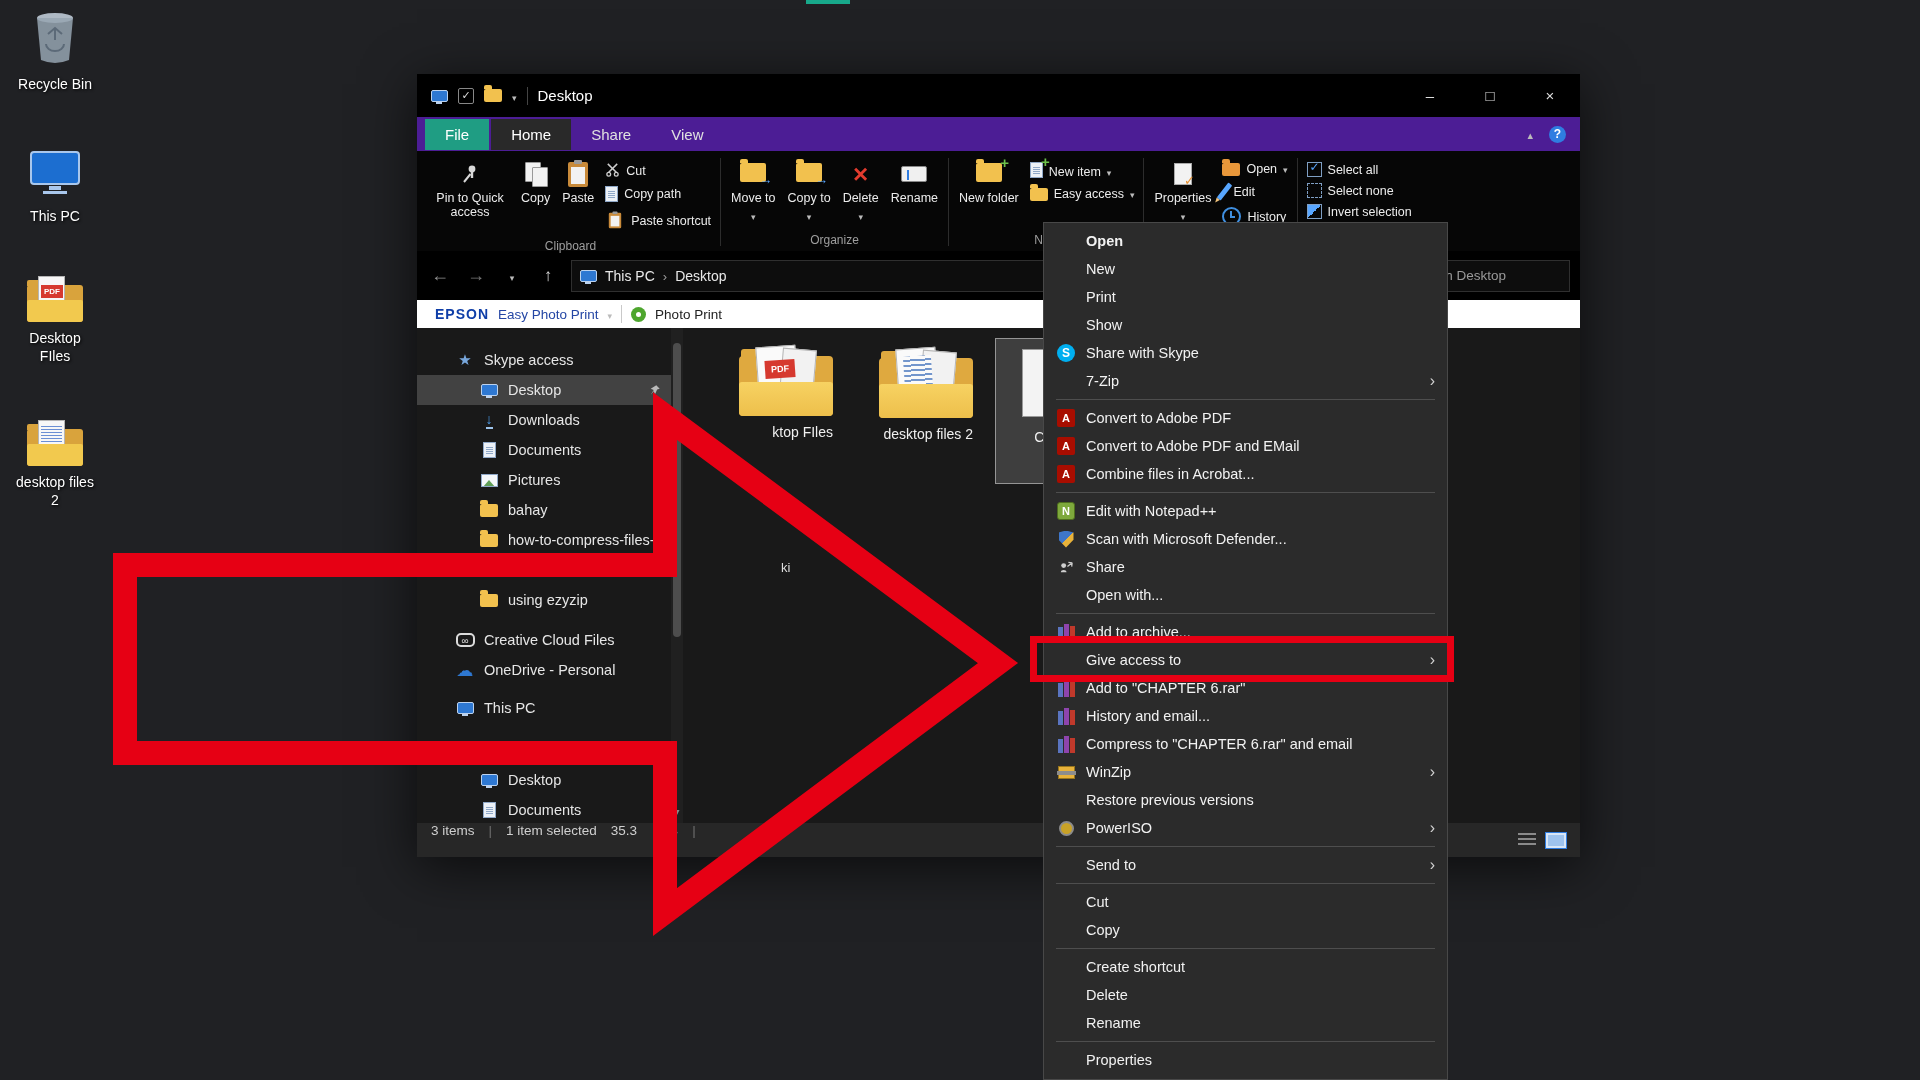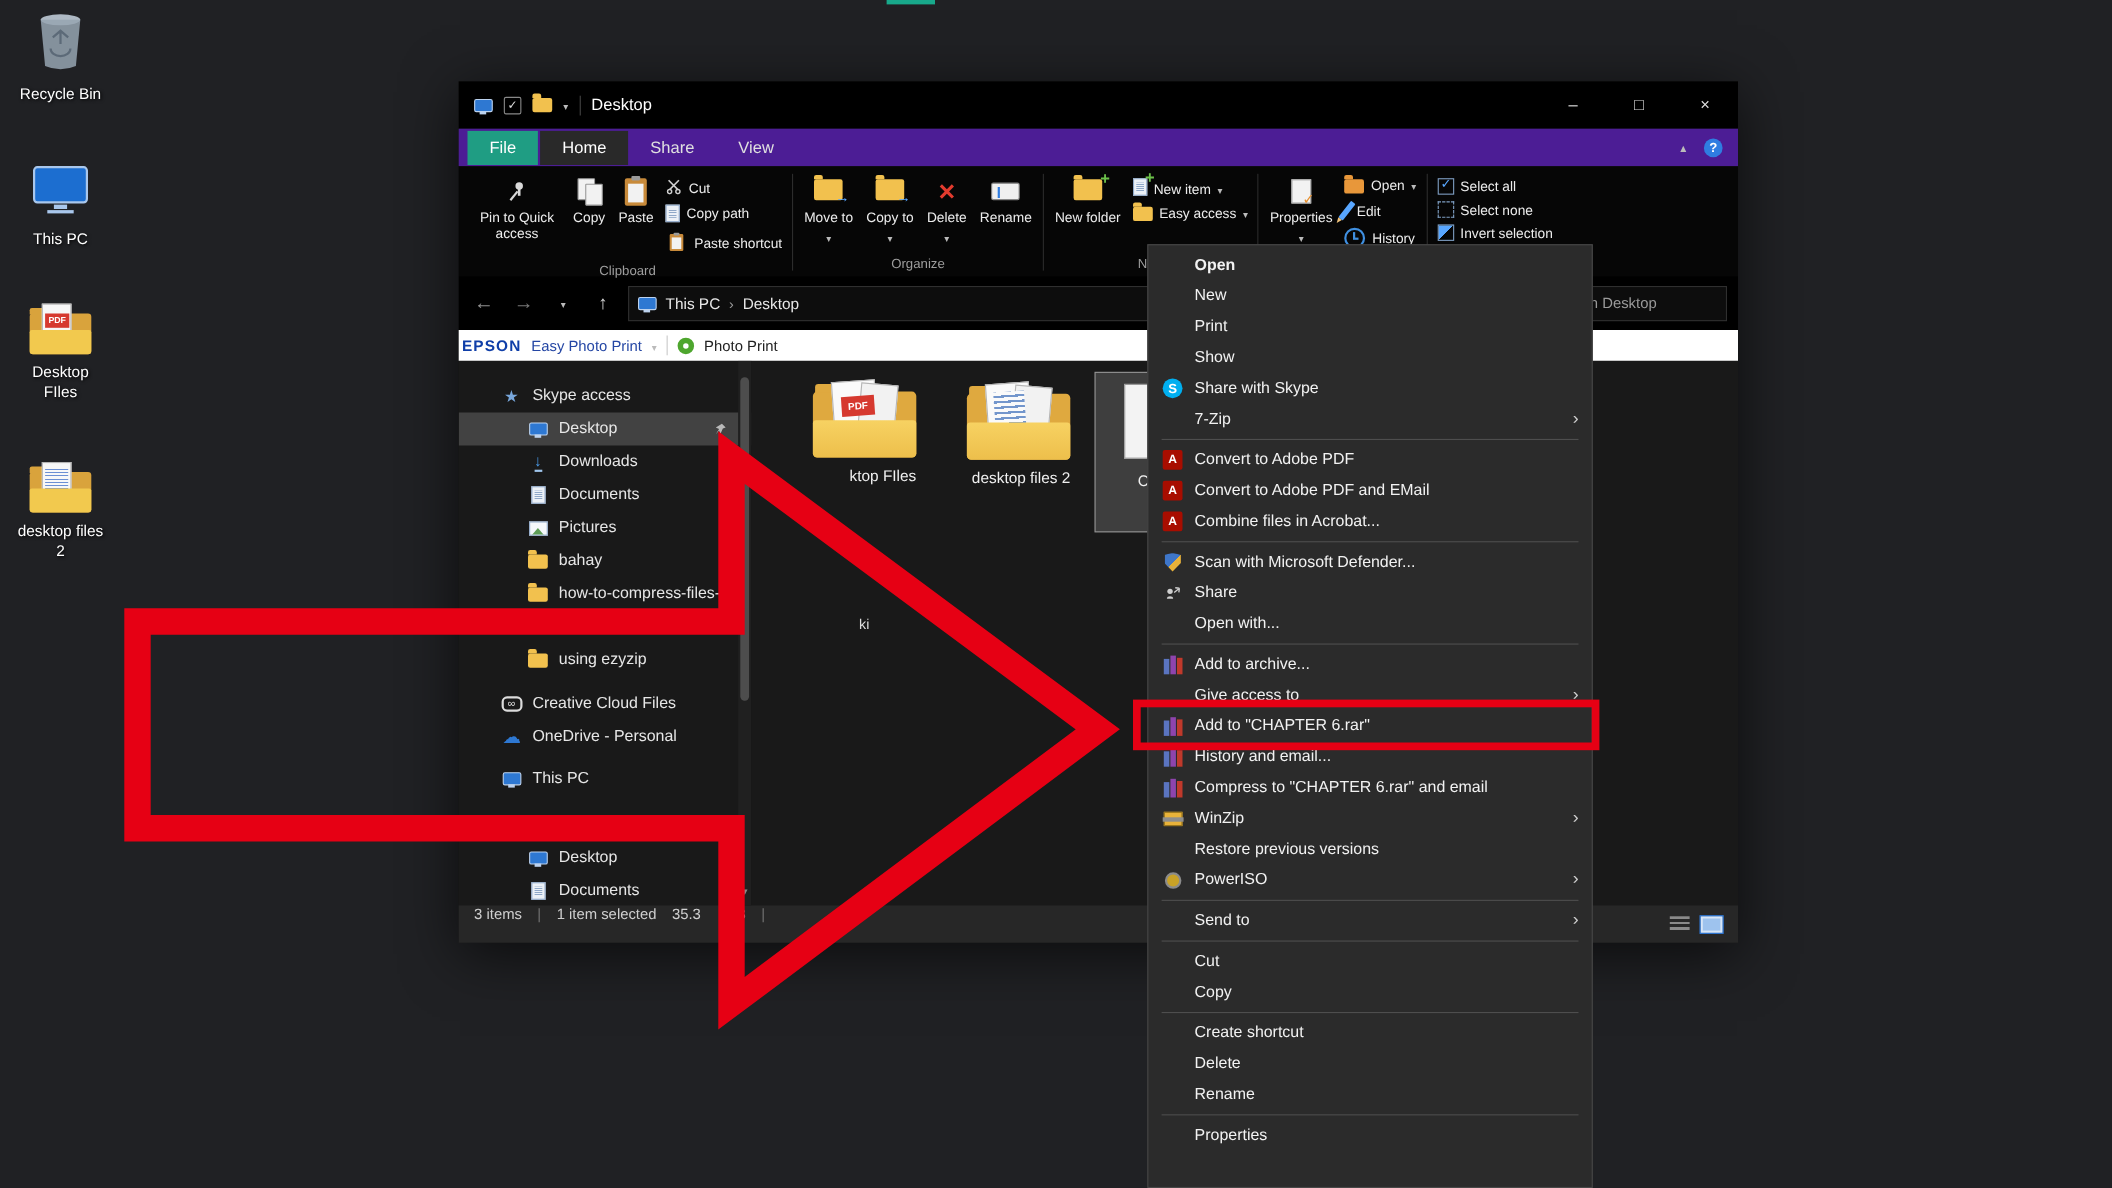--- a/index.html
+++ b/index.html
@@ -94,21 +94,21 @@
 .ichk{width:15px;height:15px;border:1px solid #7f9fc4;position:relative;display:inline-block}
 .ichk.all::after{content:"✓";position:absolute;left:2px;top:-3px;color:#58a6ff;font-size:12px}
 .ichk.none{border-style:dashed}
 .ichk.inv{background:linear-gradient(135deg,#58a6ff 50%,transparent 50%)}
 
 
 .navbar{height:49px;background:#000;display:flex;align-items:center;gap:10px;padding:0 10px}
 .nav-ar{width:26px;text-align:center;cursor:pointer;display:flex;justify-content:center}
 .crumbbar{flex:1;height:32px;background:#0d0d0d;border:1px solid #2f2f2f;display:flex;align-items:center;gap:8px;padding:0 8px;font-size:14px;color:#e8e8e8;cursor:text}
 .searchbox{width:170px;height:32px;background:#0d0d0d;border:1px solid #2f2f2f;display:flex;align-items:center;padding:0 9px;font-size:13.5px;color:#9a9a9a;cursor:text}
-.epsonbar{height:28px;background:#fff;display:flex;align-items:center;gap:9px;padding:0 3px;font-size:13.5px;color:#222}
+.epsonbar{height:28px;background:#fff;display:flex;align-items:center;gap:9px;padding:0 18px;font-size:13.5px;color:#222}
 .epson-logo{color:#0f3ea8;font-weight:bold;letter-spacing:1px;font-size:14px}
 .epson-app{color:#2446a4}
 .ep-div{width:1px;height:18px;background:#c9c9c9}
 .pp-ic{width:15px;height:15px;border-radius:50%;background:#4ea62e;position:relative}
 .pp-ic::after{content:"";position:absolute;left:5px;top:5px;width:5px;height:5px;background:#fff;border-radius:50%}
 
 
 .wbody{height:495px;display:flex;position:relative;overflow:hidden}
 .sidebar{width:266px;position:relative;padding-top:17px;background:#191919;flex:0 0 266px}
 .sb-row{height:30px;display:flex;align-items:center;gap:9px;padding-left:38px;font-size:14.5px;color:#e6e6e6;position:relative;cursor:pointer}
@@ -620,20 +620,26 @@
     </div>
   <div class="cm-item">
       <span class="cm-ic">
         <span class="mi iadobe"></span>
       </span>
       <span class="cm-lb">Combine files in Acrobat...</span>
     </div>
   <div class="cm-sep"></div>
   <div class="cm-item">
       <span class="cm-ic">
+        <span class="mi inpp"></span>
+      </span>
+      <span class="cm-lb">Edit with Notepad++</span>
+    </div>
+  <div class="cm-item">
+      <span class="cm-ic">
         <span class="ishield"></span>
       </span>
       <span class="cm-lb">Scan with Microsoft Defender...</span>
     </div>
   <div class="cm-item">
       <span class="cm-ic">
         <svg width="17" height="17" viewBox="0 0 18 18">
           <circle cx="6" cy="7" r="2.6" fill="#cfcfcf"></circle>
           <path d="M3 14 c0-3 6-3 6 0 Z" fill="#cfcfcf"></path>
           <path d="M10 8 l5-4 M15 4 l-4 -0.5 M15 4 l-0.5 4" stroke="#cfcfcf" stroke-width="1.3" fill="none"></path>

